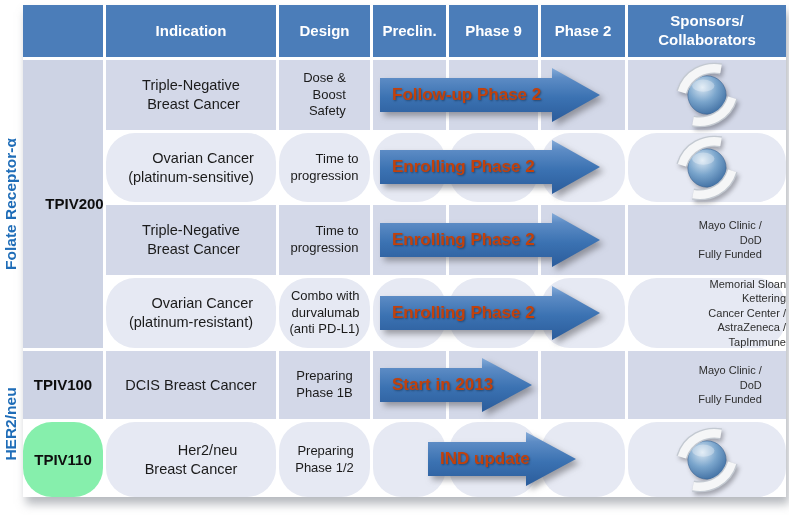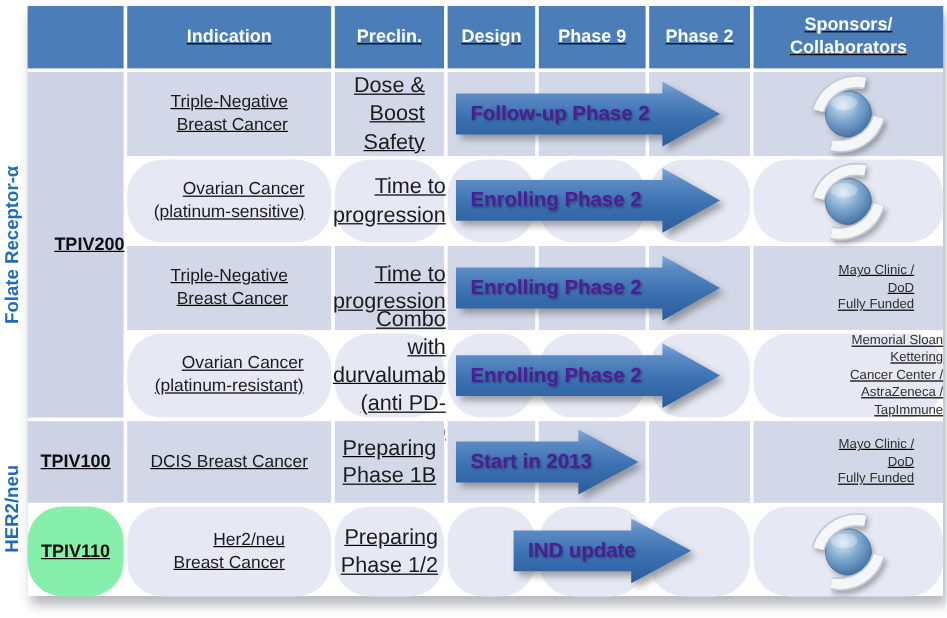--- a/index.html
+++ b/index.html
@@ -7,53 +7,52 @@
     position:relative; width:789px; height:515px; background:#ffffff;
     font-family:"Liberation Sans", sans-serif; overflow:hidden;
   }
   .grid {
     position:absolute; left:23px; top:5px;
     display:grid;
     grid-template-columns:80px 170px 91px 73px 89px 84px 158px;
     grid-template-rows:52px 70px 69px 70px 70px 68px 75px;
     gap:3px;
     box-shadow:3px 7px 9px rgba(110,115,125,.5);
-    text-decoration:underline;
   }
   .hc {
     background:#4b7db9; color:#ffffff; font-weight:bold; font-size:15px;
     display:flex; align-items:center; justify-content:center; text-align:center;
     white-space:pre-line; line-height:1.25;
   }
   .cell {
     display:flex; align-items:center; justify-content:center; text-align:right;
     white-space:pre-line; color:#1b1b1b; line-height:1.3;
   }
   .cd  { background:#d3d8e8; }
   .cl  { background:#e6e9f3;border-radius:29px; }
   .prog{ background:#cdd3e4; font-weight:bold; font-size:15px; color:#0e0e0e; }
   .ind { font-size:14.5px; }
-  .des { font-size:18px; }
+  .des { font-size:13px; }
   .spon{ font-size:11px; color:#2e2e2e; line-height:1.32;padding-left:46px; }
   .merged { grid-column:1; grid-row:2 / span 4;padding-left:23px; }
 
   .vlab {
     position:absolute; font-weight:bold; color:#1f6db8; font-size:15.5px;
     text-align:center; white-space:nowrap; transform:rotate(-90deg);
     transform-origin:center; height:22px; line-height:22px;
   }
   .vlab-folate { width:290px; left:-134px; top:193px; }
   .vlab-her2   { width:150px; left:-64px;  top:413px; }
 
   .arrow { position:absolute; height:54px; }
   .arrow svg { overflow:visible; display:block;
     filter:drop-shadow(4px 4px 3px rgba(90,90,95,.55)); }
   .arrow .lbl {
     position:absolute; left:12px; top:50%; transform:translateY(-50%);
-    color:#4c1d95; font-weight:bold; font-size:17px; white-space:nowrap;
+    color:#c2410c; font-weight:bold; font-size:17px; white-space:nowrap;
     text-shadow:1px 1px 2px rgba(0,0,0,.35);
   }
   .a1 { left:380px; top:68px;  width:220px; }
   .a2 { left:380px; top:140px; width:220px; }
   .a3 { left:380px; top:213px; width:220px; }
   .a4 { left:380px; top:286px; width:220px; }
   .a5 { left:380px; top:358px; width:152px; }
   .a6 { left:380px; top:432px; width:148px;margin-left:48px; }
 
   .logo { width:56px; height:56px; overflow:visible;
@@ -88,22 +87,22 @@
 
 <div class="stage">
 
   <div class="vlab vlab-folate">Folate Receptor-α</div>
   <div class="vlab vlab-her2">HER2/neu</div>
 
   <div class="grid">
 
     <div class="hc"></div>
     <div class="hc">Indication</div>
+    <div class="hc">Design</div>
     <div class="hc">Preclin.</div>
-    <div class="hc">Design</div>
     <div class="hc">Phase 9</div>
     <div class="hc">Phase 2</div>
     <div class="hc">Sponsors/
 Collaborators</div>
 
     <div class="cell prog merged">TPIV200</div>
     <div class="cell cd ind">Triple-Negative
 Breast Cancer</div>
     <div class="cell cd des">Dose &amp;
 Boost

